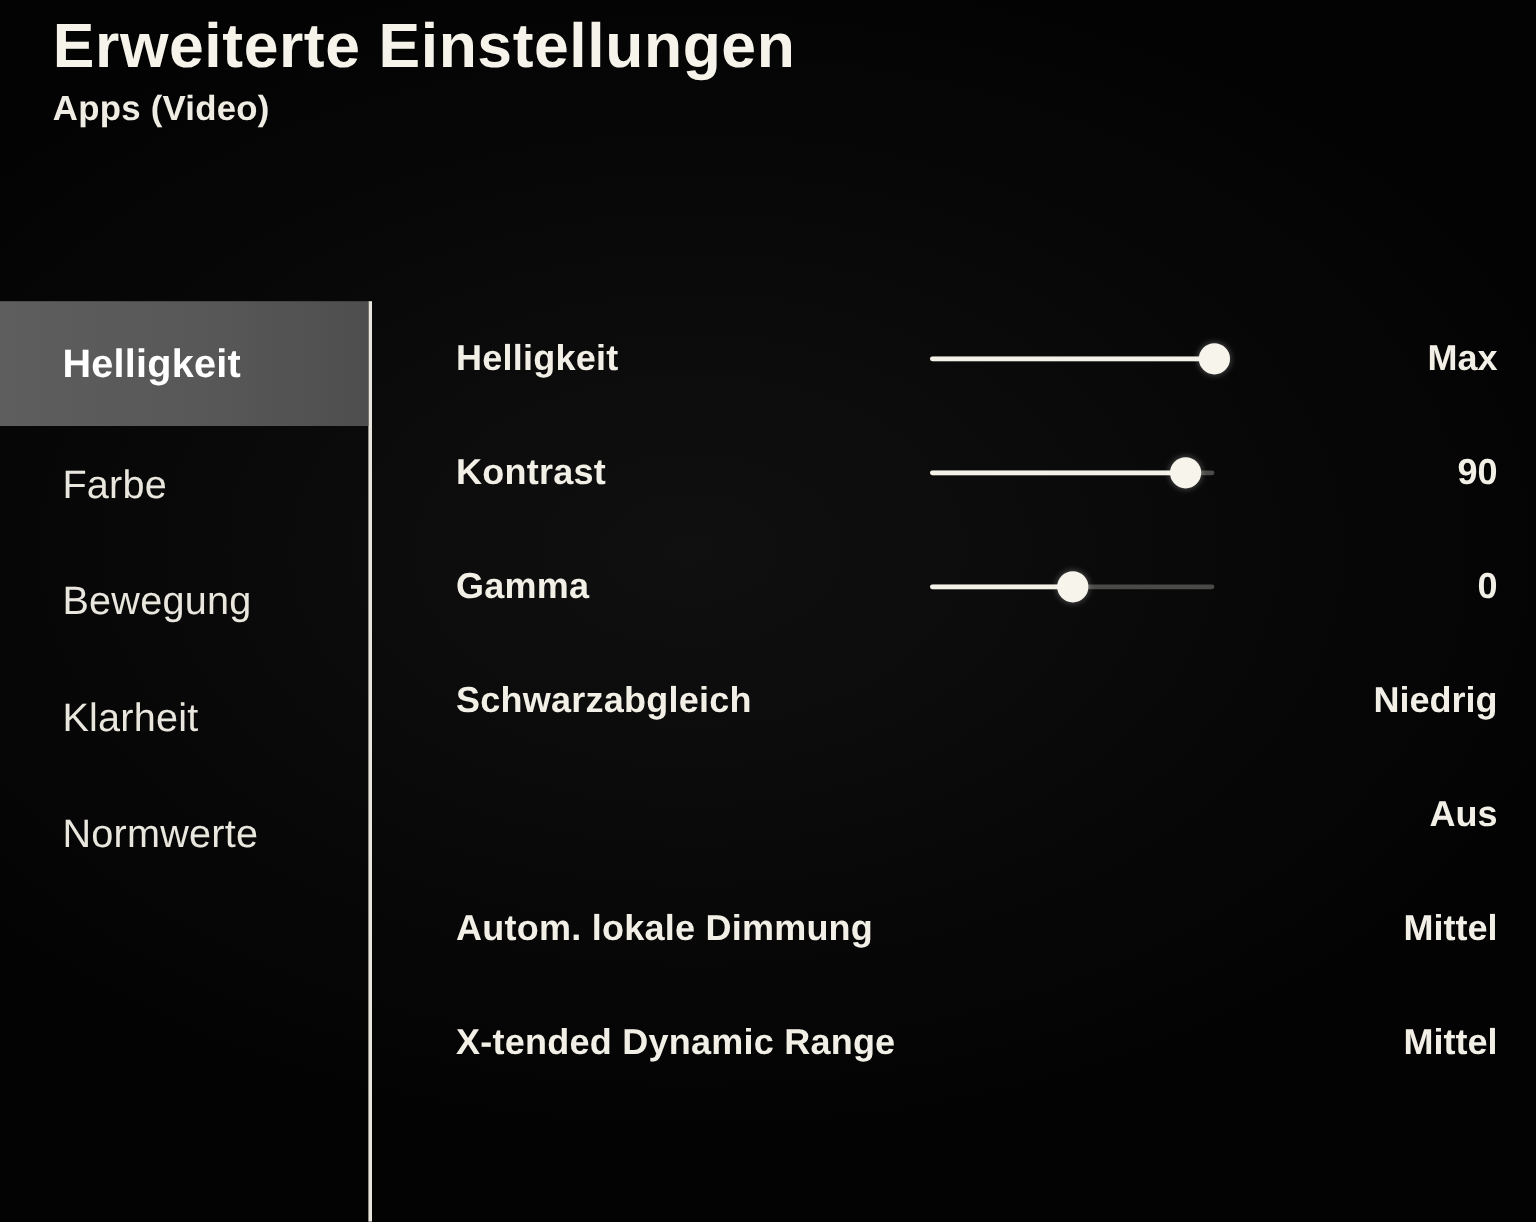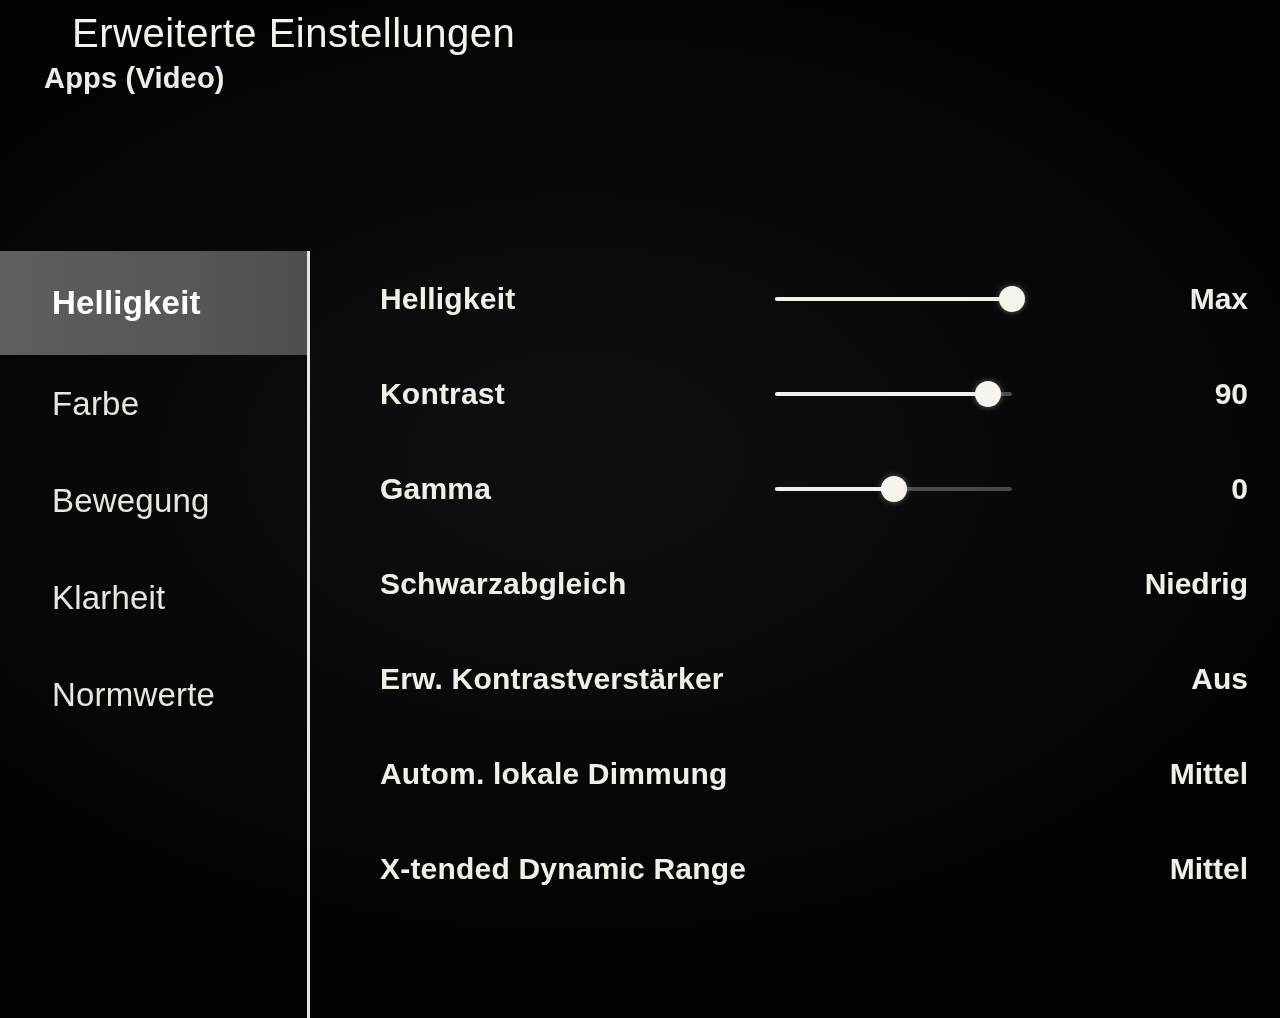--- a/index.html
+++ b/index.html
@@ -25,27 +25,26 @@
   }
 
   
   .header {
     position: absolute;
     left: 44px;
     top: 12px;
     width: 900px;
   }
   .page-title {
-    font-size: 40px;
-    font-weight: 400;
+    font-size: 52px;
+    font-weight: 700;
     letter-spacing: 0.5px;
     line-height: 1.05;
     color: #f6f3ea;
     white-space: nowrap;
-    margin-left: 28px;
   }
   .page-subtitle {
     margin-top: 8px;
     font-size: 29px;
     font-weight: 700;
     color: #efece3;
     letter-spacing: 0.2px;
   }
 
   
@@ -203,21 +202,20 @@
       <span class="row-value">0</span>
     </div>
 
 
     <div class="row">
       <span class="row-label">Schwarzabgleich</span>
       <span class="row-value">Niedrig</span>
     </div>
 
     <div class="row">
-      <span class="row-label">Erw. Kontrastverstärker</span>
       <span class="row-value">Aus</span>
     </div>
 
     <div class="row">
       <span class="row-label">Autom. lokale Dimmung</span>
       <span class="row-value">Mittel</span>
     </div>
 
     <div class="row">
       <span class="row-label">X-tended Dynamic Range</span>

